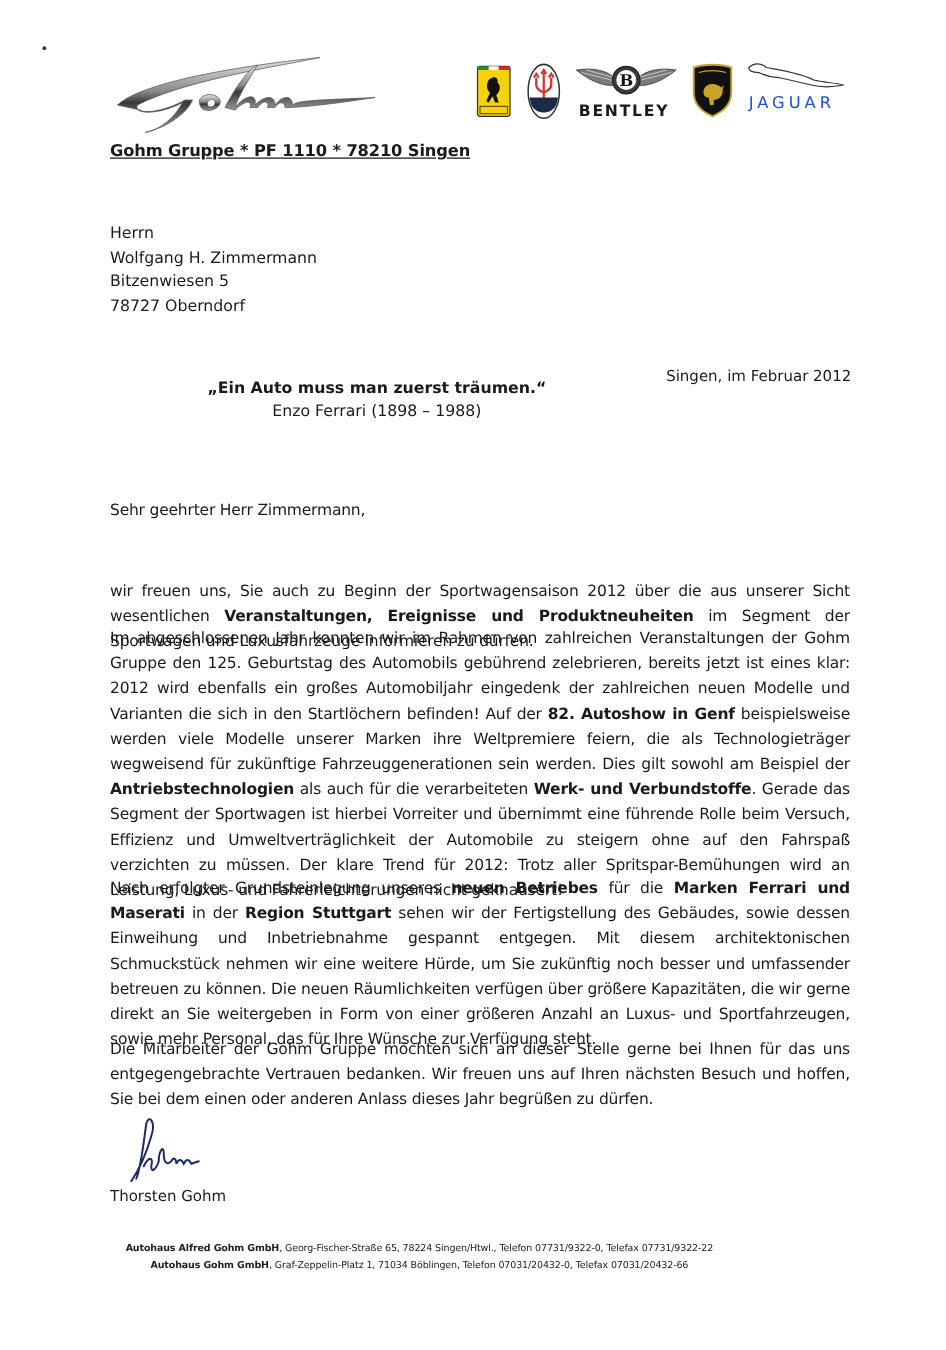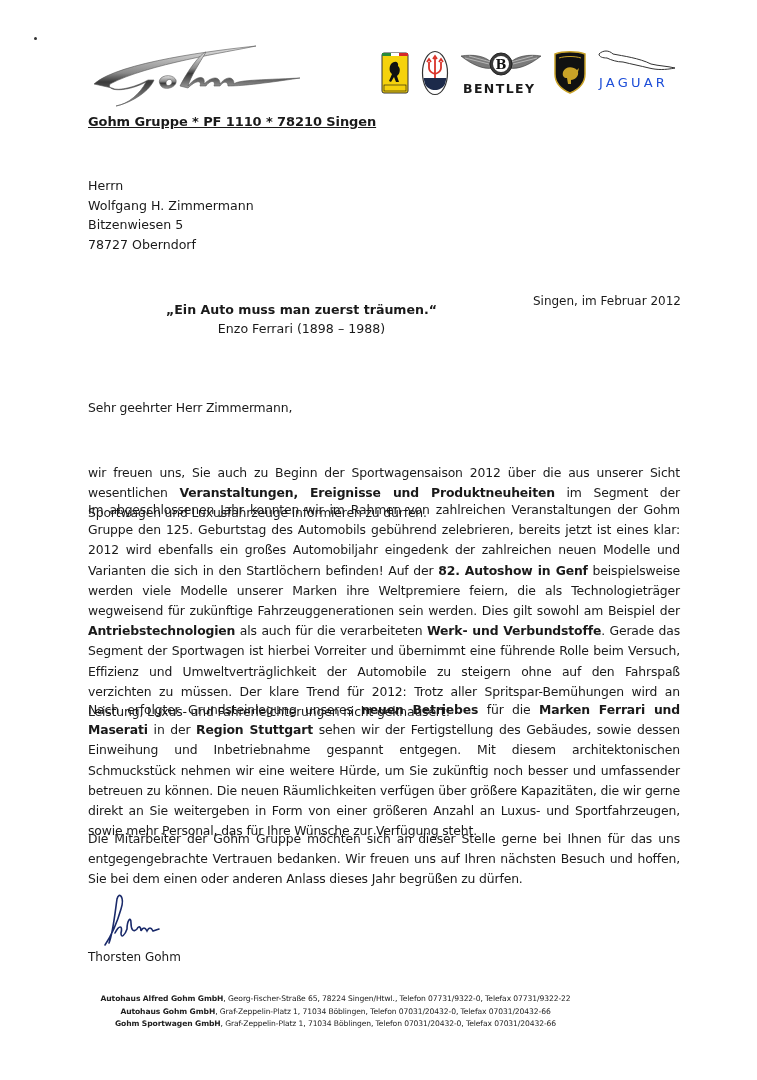--- a/index.html
+++ b/index.html
@@ -117,14 +117,13 @@
 <div class="abs signature">
   <svg width="70" height="55" viewBox="0 0 70 55">
     <path d="M14 50 C 18 40, 20 20, 22 6 C 24 -2, 30 4, 26 16 C 22 30, 18 40, 10 52 M 20 40 C 24 32, 28 32, 26 40 C 26 46, 30 42, 32 36 C 32 28, 36 22, 36 30 C 36 36, 38 40, 42 36 C 44 32, 46 34, 46 38 C 48 34, 50 34, 52 38 C 54 34, 56 34, 58 38 L 64 36" stroke="#1a2a6a" stroke-width="1.6" fill="none" stroke-linecap="round"></path>
   </svg>
 </div>
 <div class="abs signer">Thorsten Gohm</div>
 
 <div class="abs footer">
   <div><b>Autohaus Alfred Gohm GmbH</b><span>, Georg-Fischer-Straße 65, 78224 Singen/Htwl., Telefon 07731/9322-0, Telefax 07731/9322-22</span></div>
   <div><b>Autohaus Gohm GmbH</b><span>, Graf-Zeppelin-Platz 1, 71034 Böblingen, Telefon 07031/20432-0, Telefax 07031/20432-66</span></div>
-  <div><b>Gohm Sportwagen GmbH</b><span>, Graf-Zeppelin-Platz 1, 71034 Böblingen, Telefon 07031/20432-0, Telefax 07031/20432-66</span></div>
 </div>
 
 </body></html>

